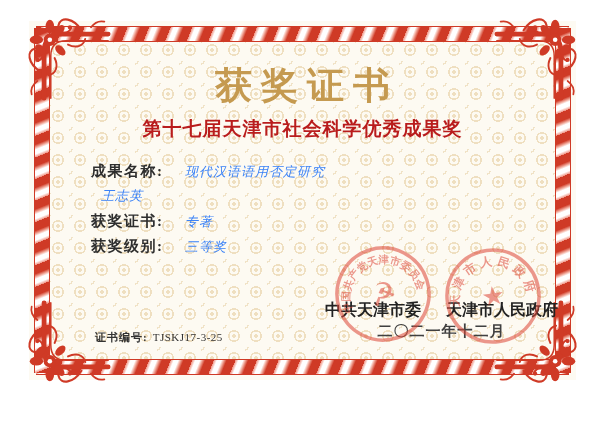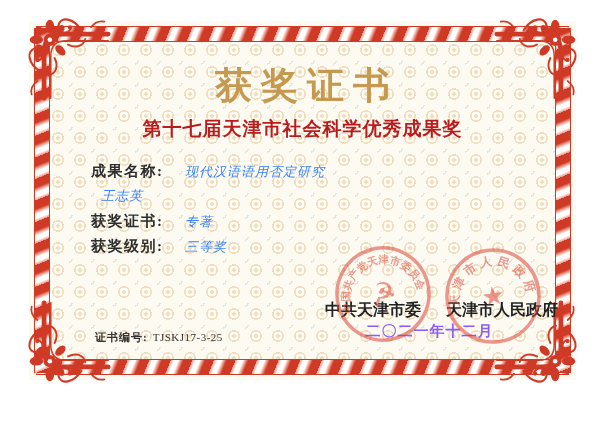--- a/index.html
+++ b/index.html
@@ -47,22 +47,22 @@
     font-size:19px;font-weight:bold;color:#b91c1c;letter-spacing:1px;}
 
   .fields{position:absolute;left:62px;top:141px;}
   .field-row{display:flex;align-items:baseline;height:25px;}
   .field-label{font-size:15px;font-weight:bold;color:#2e2e2e;letter-spacing:1.5px;min-width:84px;}
   .field-value{margin-left:10px;font-size:13px;font-style:italic;color:#3b82f6;letter-spacing:1px;}
 
   .issuers{position:absolute;left:296px;top:279px;width:233px;
     display:flex;justify-content:space-between;
     font-size:16px;font-weight:bold;color:#222222;}
-  .issue-date{position:absolute;left:284px;top:301px;width:233px;text-align:center;
-    font-size:15px;font-weight:bold;color:#8b5cf6;letter-spacing:1px;}
+  .issue-date{position:absolute;left:296px;top:301px;width:233px;text-align:center;
+    font-size:15px;font-weight:bold;color:#404040;letter-spacing:1px;}
 
   .certno{position:absolute;left:66px;top:309px;font-size:11px;color:#333333;display:flex;align-items:baseline;}
   .certno-label{font-weight:bold;letter-spacing:1px;}
   .certno-value{margin-left:5px;font-size:11px;letter-spacing:0.5px;}
 
   .seal{position:absolute;width:100px;height:100px;opacity:0.55;pointer-events:none;}
   .seal-party{left:304px;top:223px;transform:rotate(-18deg);}
   .seal-gov{left:414px;top:225px;transform:rotate(-8deg);}
   .seal text{font-family:"DejaVu Sans","Liberation Sans",sans-serif;}
 </style>

